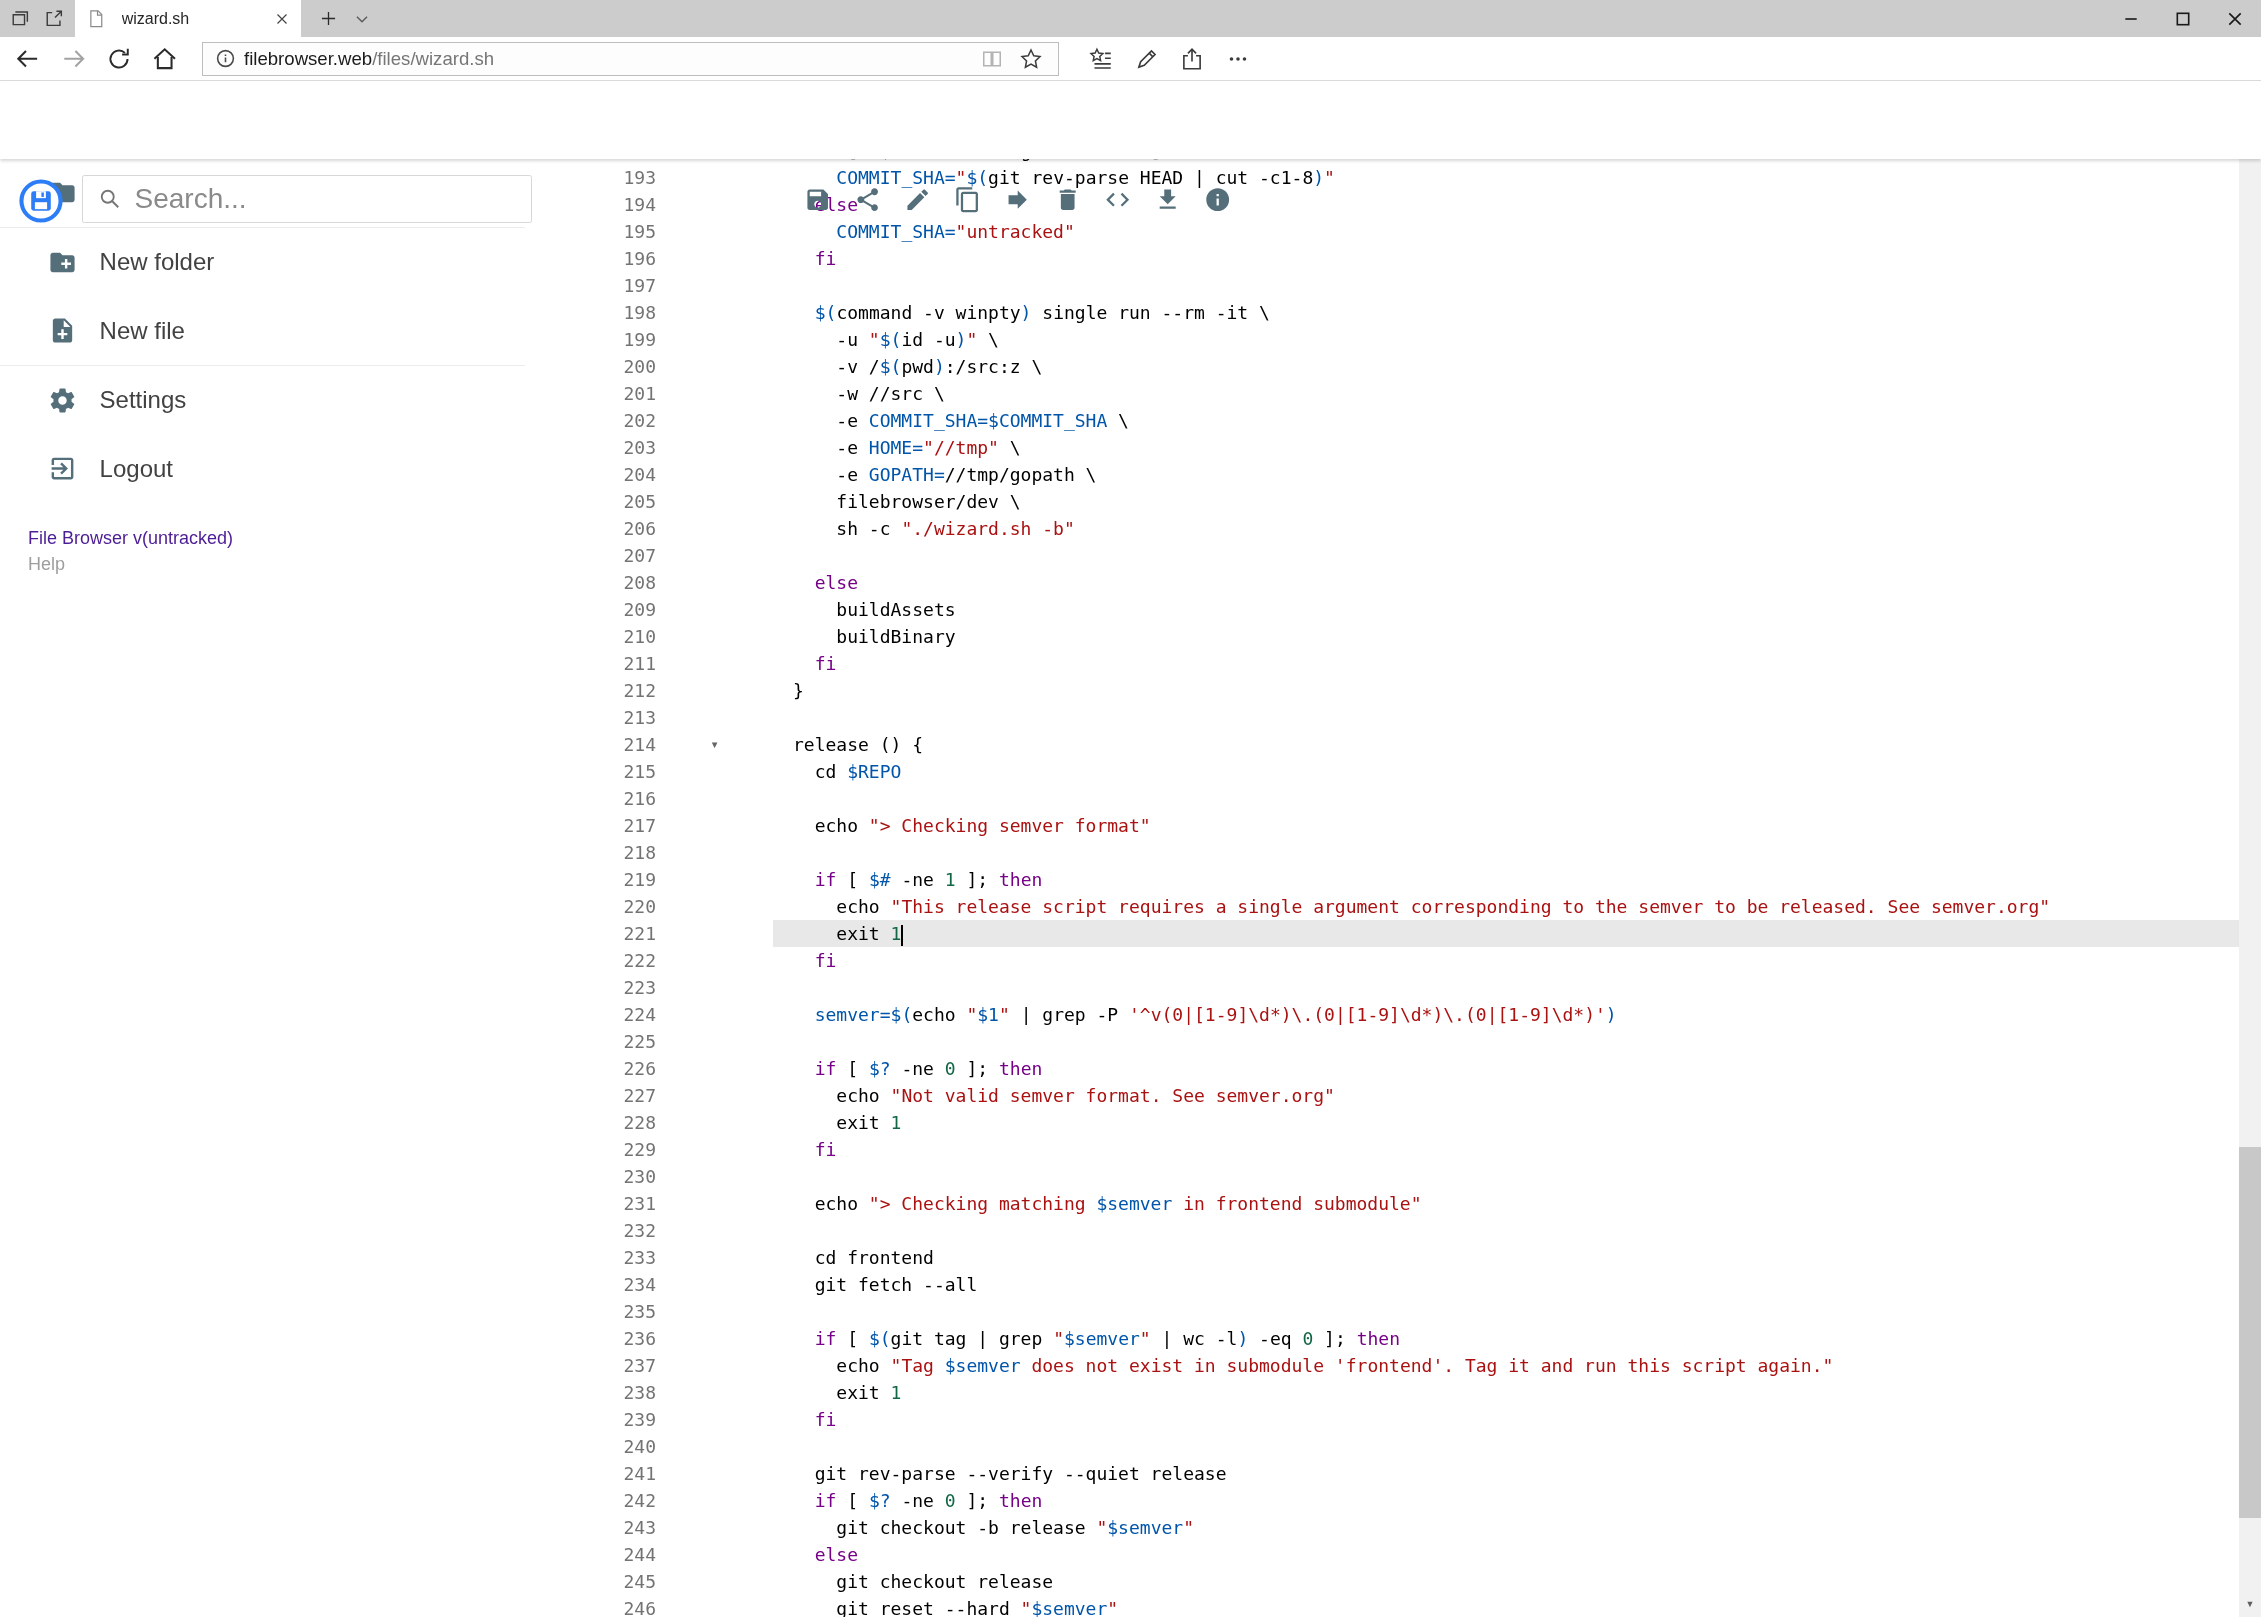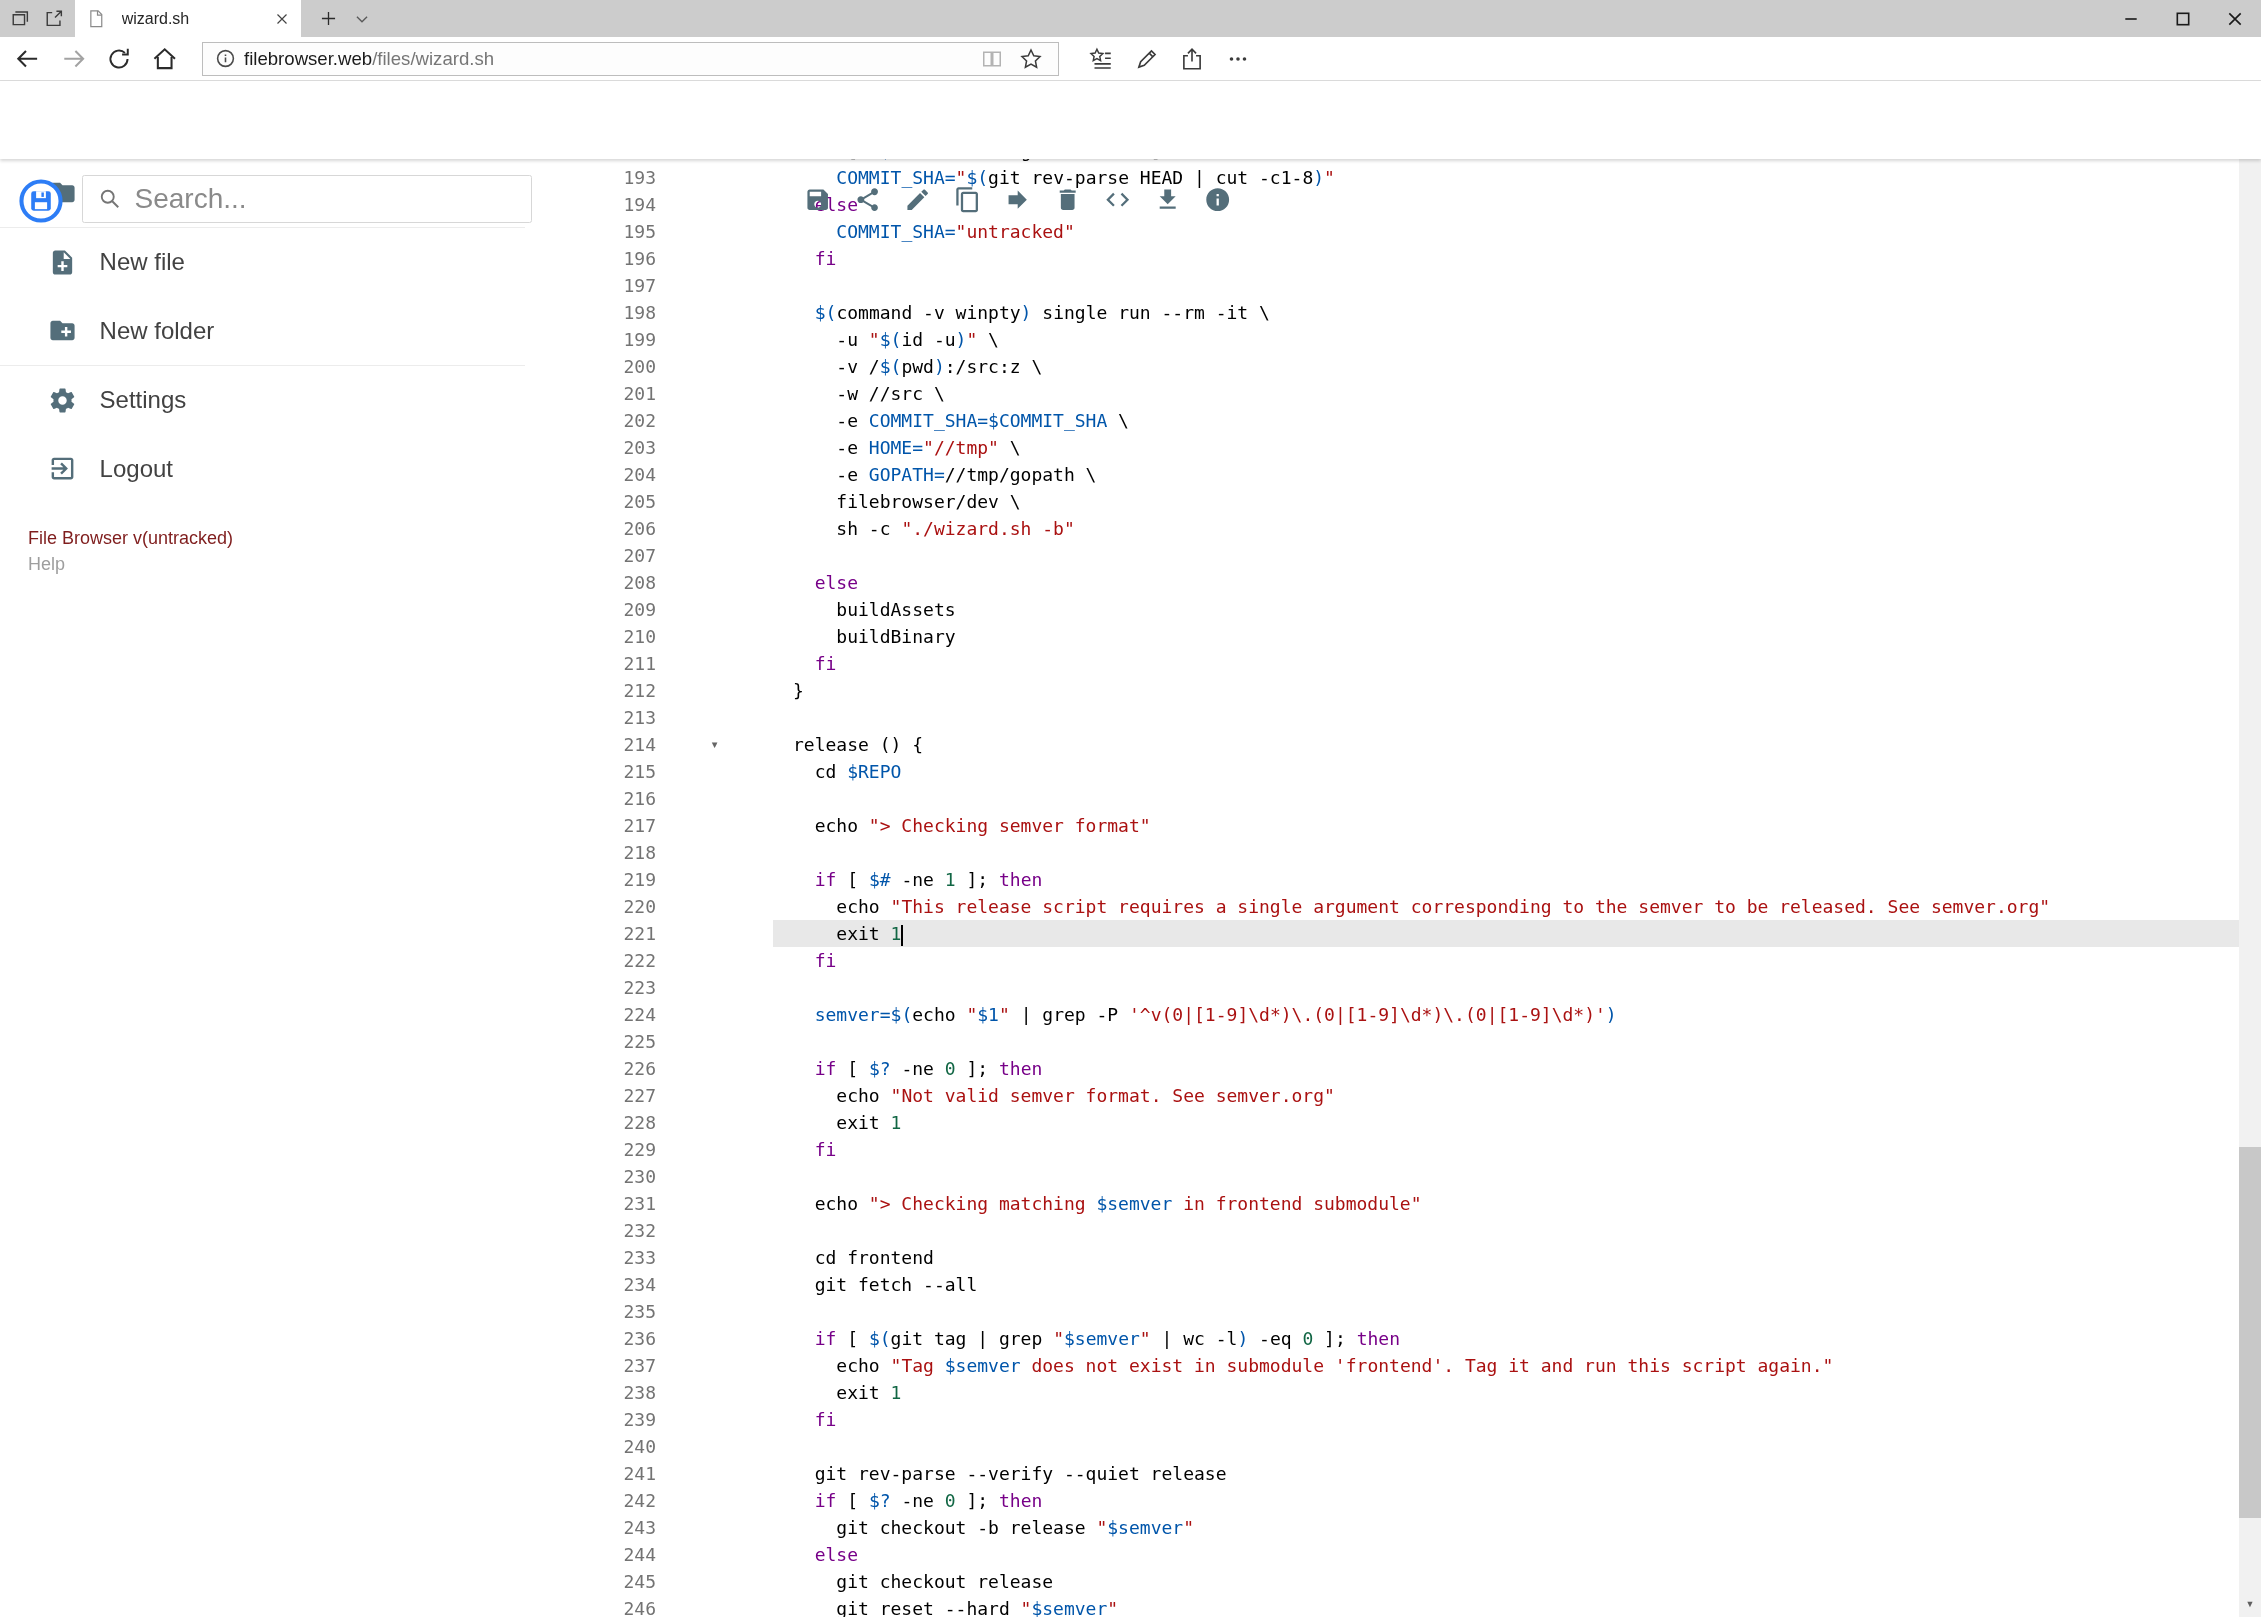--- a/index.html
+++ b/index.html
@@ -51,21 +51,21 @@
   .searchbox input::placeholder { color: #8a8a8a; opacity: 1; }
   .actions { position: absolute; left: 803px; top: 81px; height: 78px; display: flex; align-items: center; gap: 21px; }
   .act-btn { width: 29px; height: 29px; display: flex; align-items: center; justify-content: center; }
 
   
   .sidebar { position: absolute; top: 158px; left: 0; width: 525px; bottom: 0; background: #fff; }
   .sb-item { display: flex; align-items: center; gap: 22.6px; padding-left: 48px; height: 69px;
              font-size: 24px; color: #424242; cursor: pointer; }
   .sb-item:nth-child(2), .sb-item:nth-child(4) { border-top: 0.8px solid #ececec; }
   .sb-ic { width: 29px; height: 29px; display: flex; align-items: center; justify-content: center; }
-  .sb-version { position: absolute; top: 370px; left: 28px; font-size: 18px; color: #7f1d1d; }
+  .sb-version { position: absolute; top: 370px; left: 28px; font-size: 18px; color: #4c1d95; }
   .sb-help { position: absolute; top: 396px; left: 28px; font-size: 18px; color: #9e9e9e; cursor: pointer; }
 
   
   .editor { position: absolute; left: 525px; top: 158px; right: 22px; bottom: 0; overflow: hidden;
             background: #fff; font-family: "DejaVu Sans Mono", "Liberation Mono", monospace;
             font-size: 18px; color: #000; }
   .code-scroll { margin-top: -21px; }
   .row { display: flex; height: 27px; line-height: 27px; white-space: pre; gap: 48px; }
   .ln { width: 131px; text-align: right; color: #737373; flex: none; }
   .fold { width: 21px; flex: none; color: #666; font-size: 14.5px; text-align: center; }
@@ -290,32 +290,32 @@
           <span class="sb-ic">
             <svg width="29" height="29" viewBox="0 0 24 24">
               <path d="M10 4H4c-1.1 0-1.99.9-1.99 2L2 18c0 1.1.9 2 2 2h16c1.1 0 2-.9 2-2V8c0-1.1-.9-2-2-2h-8l-2-2z" fill="#546e7a"></path>
             </svg>
           </span>
           <span class="sb-label">My files</span>
         </div>
         <div class="sb-item">
           <span class="sb-ic">
             <svg width="29" height="29" viewBox="0 0 24 24">
+              <path d="M20 6h-8l-2-2H4c-1.1 0-1.99.9-1.99 2L2 18c0 1.1.9 2 2 2h16c1.1 0 2-.9 2-2V8c0-1.1-.9-2-2-2zm-1 8h-3v3h-2v-3h-3v-2h3V9h2v3h3v2z" fill="#546e7a"></path>
+            </svg>
+          </span>
+          <span class="sb-label">New folder</span>
+        </div>
+        <div class="sb-item">
+          <span class="sb-ic">
+            <svg width="29" height="29" viewBox="0 0 24 24">
               <path d="M14 2H6c-1.1 0-1.99.9-1.99 2L4 20c0 1.1.89 2 1.99 2H18c1.1 0 2-.9 2-2V8l-6-6zm2 14h-3v3h-2v-3H8v-2h3v-3h2v3h3v2zm-3-7V3.5L18.5 9H13z" fill="#546e7a"></path>
             </svg>
           </span>
           <span class="sb-label">New file</span>
-        </div>
-        <div class="sb-item">
-          <span class="sb-ic">
-            <svg width="29" height="29" viewBox="0 0 24 24">
-              <path d="M20 6h-8l-2-2H4c-1.1 0-1.99.9-1.99 2L2 18c0 1.1.9 2 2 2h16c1.1 0 2-.9 2-2V8c0-1.1-.9-2-2-2zm-1 8h-3v3h-2v-3h-3v-2h3V9h2v3h3v2z" fill="#546e7a"></path>
-            </svg>
-          </span>
-          <span class="sb-label">New folder</span>
         </div>
         <div class="sb-item">
           <span class="sb-ic">
             <svg width="29" height="29" viewBox="0 0 24 24">
               <path d="M19.43 12.98c.04-.32.07-.64.07-.98s-.03-.66-.07-.98l2.11-1.65c.19-.15.24-.42.12-.64l-2-3.46c-.12-.22-.39-.3-.61-.22l-2.49 1c-.52-.4-1.08-.73-1.69-.98l-.38-2.65C14.46 2.18 14.25 2 14 2h-4c-.25 0-.46.18-.49.42l-.38 2.65c-.61.25-1.17.59-1.69.98l-2.49-1c-.23-.09-.49 0-.61.22l-2 3.46c-.13.22-.07.49.12.64l2.11 1.65c-.04.32-.07.65-.07.98s.03.66.07.98l-2.11 1.65c-.19.15-.24.42-.12.64l2 3.46c.12.22.39.3.61.22l2.49-1c.52.4 1.08.73 1.69.98l.38 2.65c.03.24.24.42.49.42h4c.25 0 .46-.18.49-.42l.38-2.65c.61-.25 1.17-.59 1.69-.98l2.49 1c.23.09.49 0 .61-.22l2-3.46c.12-.22.07-.49-.12-.64l-2.11-1.65zM12 15.5c-1.93 0-3.5-1.57-3.5-3.5s1.57-3.5 3.5-3.5 3.5 1.57 3.5 3.5-1.57 3.5-3.5 3.5z" fill="#546e7a"></path>
             </svg>
           </span>
           <span class="sb-label">Settings</span>
         </div>
         <div class="sb-item">

